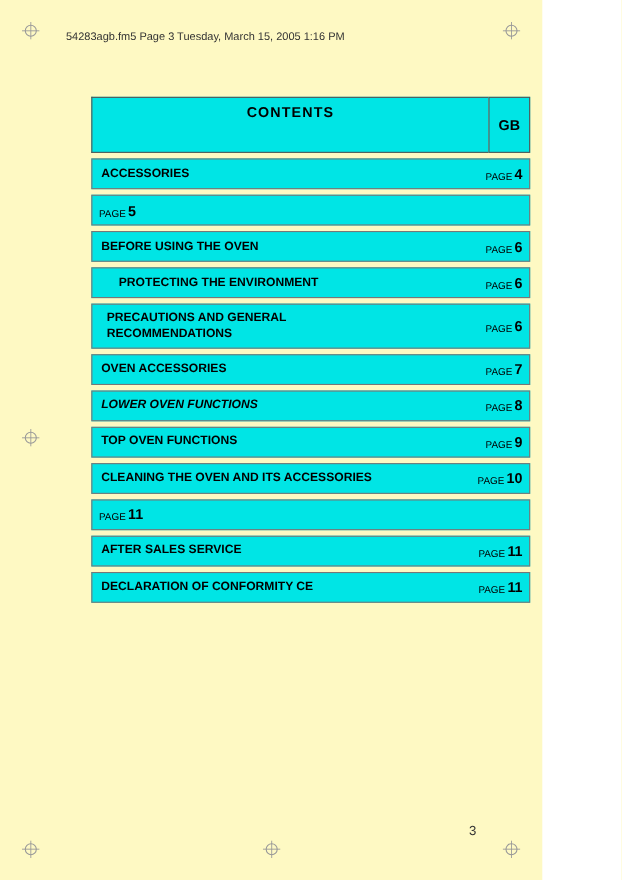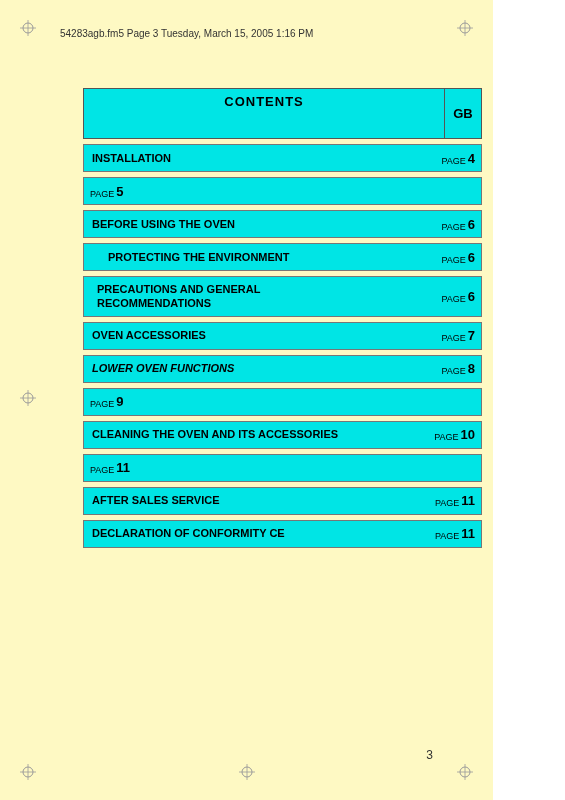--- a/index.html
+++ b/index.html
@@ -207,21 +207,21 @@
 
   <div class="content">
 
     <div class="title-row">
       <div class="title-main">CONTENTS</div>
       <div class="title-gb">GB</div>
     </div>
 
     <div id="toc-list">
         <div class="toc-row">
-          <div class="toc-label" style="white-space: pre-line;">INSTALLATION</div>
+          <div class="toc-label" style="white-space: pre-line;">ACCESSORIES</div>
           <div class="toc-page">
             <span class="page-word">PAGE</span>
             <span class="page-num">4</span>
           </div>
         </div>
         <div class="toc-row">
           <div class="toc-page">
             <span class="page-word">PAGE</span>
             <span class="page-num">5</span>
           </div>
@@ -256,20 +256,21 @@
           </div>
         </div>
         <div class="toc-row">
           <div class="toc-label" style="white-space: pre-line; font-style: italic;">LOWER OVEN FUNCTIONS</div>
           <div class="toc-page">
             <span class="page-word">PAGE</span>
             <span class="page-num">8</span>
           </div>
         </div>
         <div class="toc-row">
+          <div class="toc-label" style="white-space: pre-line;">TOP OVEN FUNCTIONS</div>
           <div class="toc-page">
             <span class="page-word">PAGE</span>
             <span class="page-num">9</span>
           </div>
         </div>
         <div class="toc-row">
           <div class="toc-label" style="white-space: pre-line;">CLEANING THE OVEN AND ITS ACCESSORIES</div>
           <div class="toc-page">
             <span class="page-word">PAGE</span>
             <span class="page-num">10</span>

